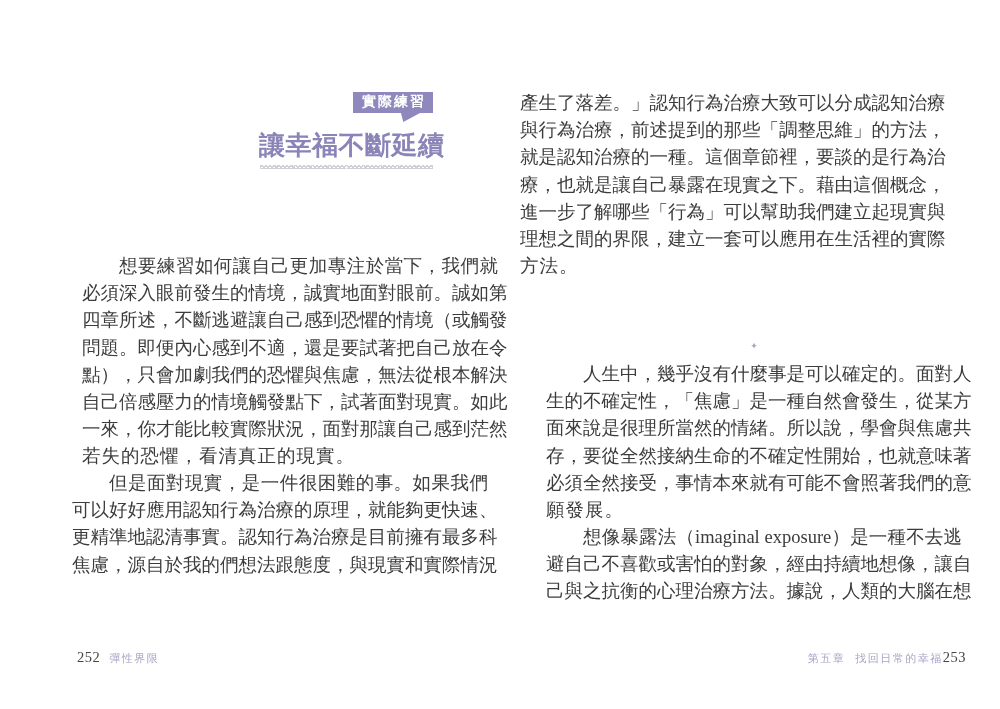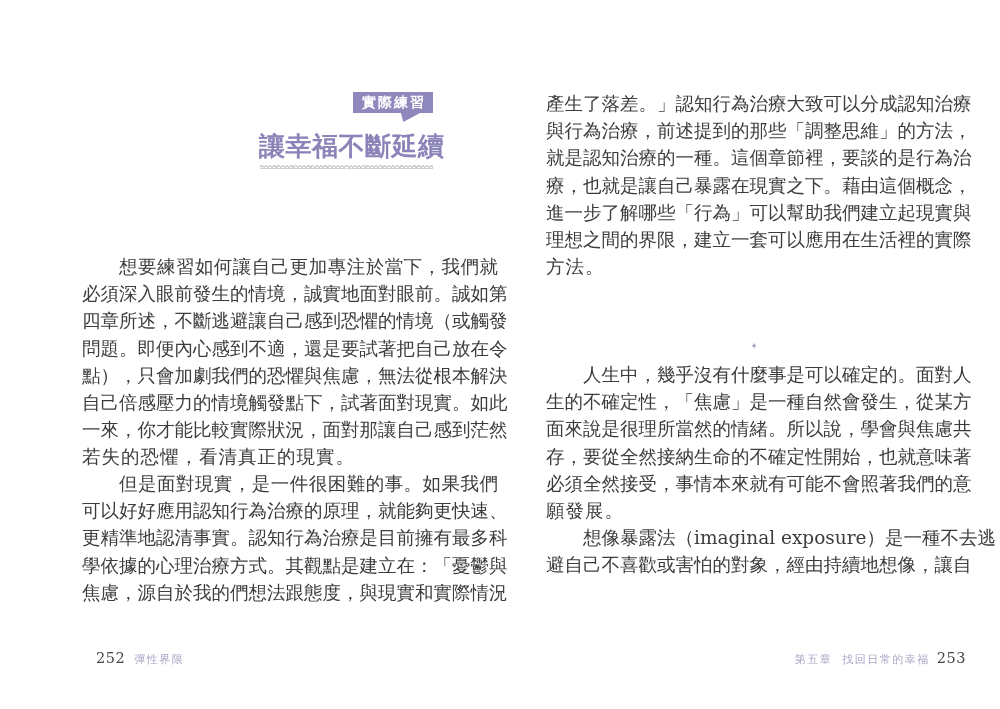--- a/index.html
+++ b/index.html
@@ -14,20 +14,21 @@
   body{
     background:#ffffff;
     font-family:"DejaVu Serif","Liberation Serif",serif;
   }
   .spread{
     position:relative;
     width:1000px;
     height:709px;
     background:#ffffff;
     overflow:hidden;
+    font-family:Liberation Serif, serif;
   }
   
   .badge{
     position:absolute;
     left:353px;
     top:92px;
     background:var(--badge-bg);
     color:#ffffff;
     font-size:14px;
     font-weight:bold;
@@ -80,22 +81,22 @@
     white-space:nowrap;
   }
   .tline.pl{
     text-align-last:left;
     letter-spacing:1px;
   }
   .tline.indent{
     text-indent:2em;
   }
   .lp1{left:82px;top:253px;}
-  .lp2{left:82px;top:470px;}
-  .rp1{left:546px;top:90px;}
+  .lp2{left:72px;top:470px;}
+  .rp1{left:520px;top:90px;}
   .rp2{left:546px;top:361px;}
   .rp3{left:546px;top:524px;}
   
   .section-heading{
     position:absolute;
     left:546px;
     top:311px;
     width:416px;
     text-align:center;
     font-size:20px;
@@ -113,34 +114,34 @@
     font-size:9px;
     color:var(--light-purple);
     line-height:10px;
   }
   
   .footer{
     position:absolute;
     top:648px;
     white-space:nowrap;
   }
-  .footer-left{left:96px;}
+  .footer-left{left:77px;}
   .footer-right{left:546px;width:420px;text-align:right;}
   .page-num{
     font-size:14.5px;
     color:var(--footer-num);
     letter-spacing:0.5px;
   }
   .running-title{
     font-size:11px;
     color:var(--light-purple);
     letter-spacing:1.5px;
   }
   .footer-left .running-title{margin-left:9px;}
-  .footer-right .page-num{margin-left:7px;}
+  .footer-right .page-num{margin-left:0;}
   .footer-right .chap-label{margin-right:10px;}
 </style>
 </head>
 <body>
 
 <div class="spread">
 
   <div class="badge">實際練習</div>
   <div class="badge-tail"></div>
   <h1 class="chapter-title">讓幸福不斷延續</h1>
@@ -153,21 +154,20 @@
       <div class="tline">問題。即便內心感到不適，還是要試著把自己放在令</div>
       <div class="tline">點），只會加劇我們的恐懼與焦慮，無法從根本解決</div>
       <div class="tline">自己倍感壓力的情境觸發點下，試著面對現實。如此</div>
       <div class="tline">一來，你才能比較實際狀況，面對那讓自己感到茫然</div>
       <div class="tline pl">若失的恐懼，看清真正的現實。</div>
     </div>
   <div class="textblock lp2">
       <div class="tline indent">但是面對現實，是一件很困難的事。如果我們</div>
       <div class="tline">可以好好應用認知行為治療的原理，就能夠更快速、</div>
       <div class="tline">更精準地認清事實。認知行為治療是目前擁有最多科</div>
-      <div class="tline">學依據的心理治療方式。其觀點是建立在：「憂鬱與</div>
       <div class="tline">焦慮，源自於我的們想法跟態度，與現實和實際情況</div>
     </div>
 
   <div class="textblock rp1">
       <div class="tline">產生了落差。」認知行為治療大致可以分成認知治療</div>
       <div class="tline">與行為治療，前述提到的那些「調整思維」的方法，</div>
       <div class="tline">就是認知治療的一種。這個章節裡，要談的是行為治</div>
       <div class="tline">療，也就是讓自己暴露在現實之下。藉由這個概念，</div>
       <div class="tline">進一步了解哪些「行為」可以幫助我們建立起現實與</div>
       <div class="tline">理想之間的界限，建立一套可以應用在生活裡的實際</div>
@@ -180,20 +180,21 @@
       <div class="tline indent">人生中，幾乎沒有什麼事是可以確定的。面對人</div>
       <div class="tline">生的不確定性，「焦慮」是一種自然會發生，從某方</div>
       <div class="tline">面來說是很理所當然的情緒。所以說，學會與焦慮共</div>
       <div class="tline">存，要從全然接納生命的不確定性開始，也就意味著</div>
       <div class="tline">必須全然接受，事情本來就有可能不會照著我們的意</div>
       <div class="tline pl">願發展。</div>
     </div>
   <div class="textblock rp3">
       <div class="tline indent">想像暴露法（imaginal exposure）是一種不去逃</div>
       <div class="tline">避自己不喜歡或害怕的對象，經由持續地想像，讓自</div>
+      <div class="tline">己與之抗衡的心理治療方法。據說，人類的大腦在想</div>
     </div>
 
   <div class="footer footer-left">
     <span class="page-num">252</span><span class="running-title">彈性界限</span>
   </div>
   <div class="footer footer-right">
     <span class="running-title chap-label">第五章</span><span class="running-title">找回日常的幸福</span><span class="page-num">253</span>
   </div>
 
 </div>

